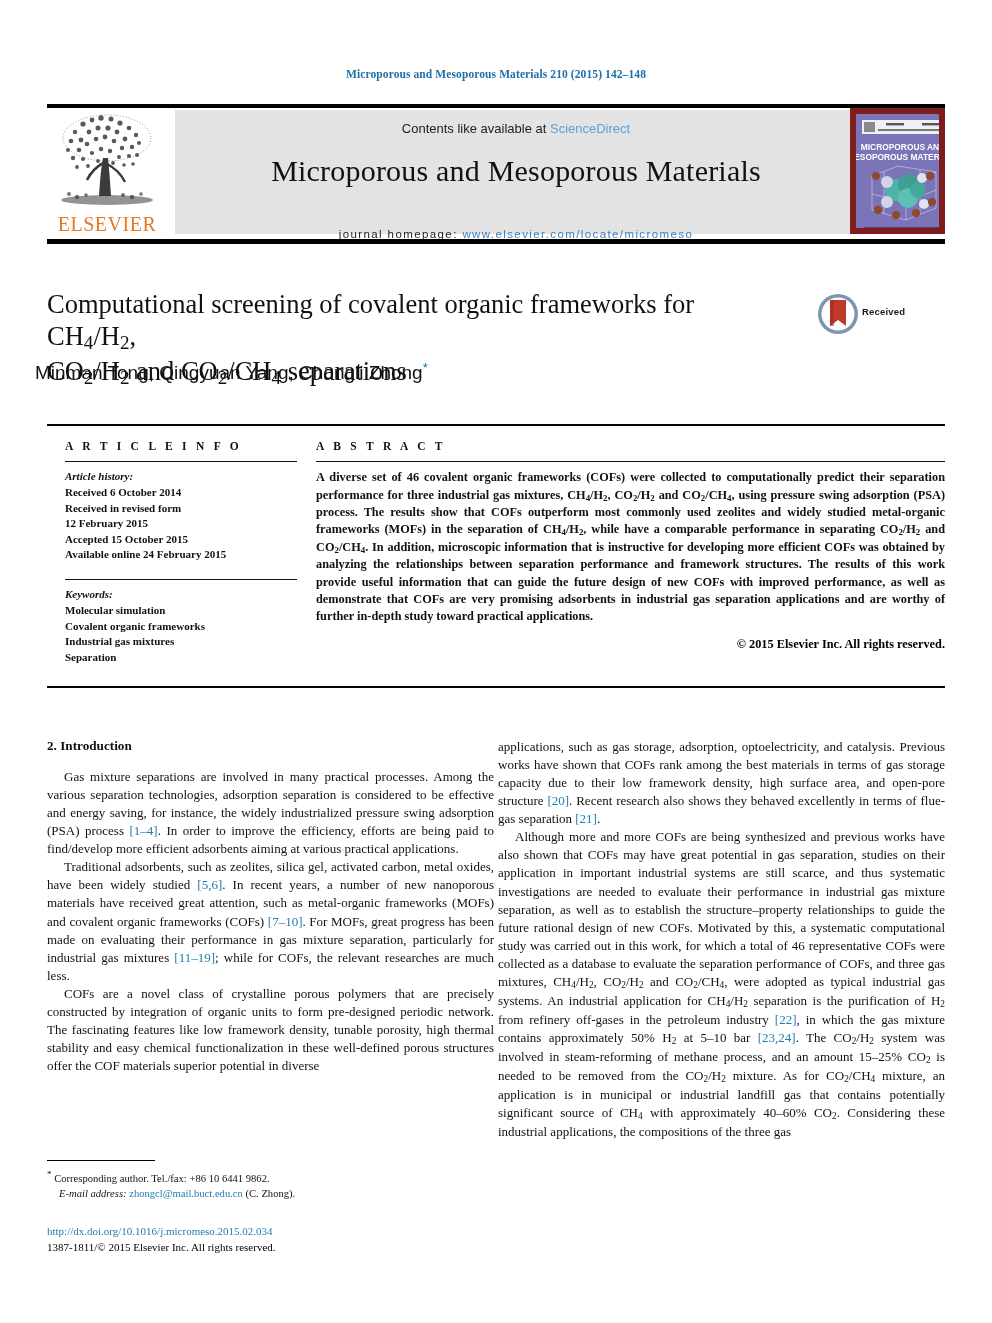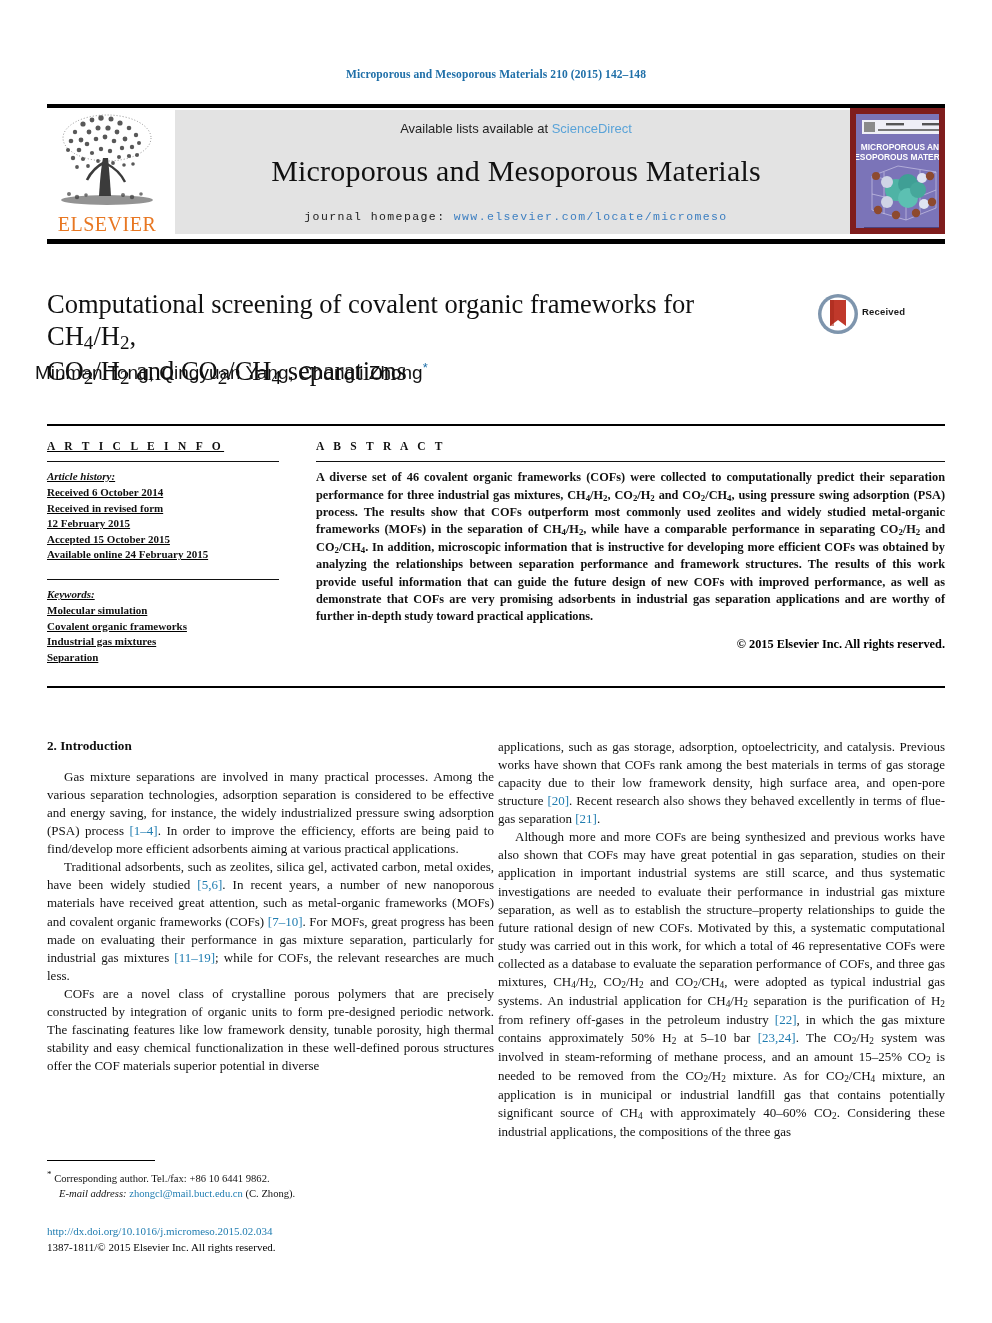--- a/index.html
+++ b/index.html
@@ -46,22 +46,22 @@
     display:flex; flex-direction:column; align-items:center;
   }
   .contents-line { margin-top:11px; font-family:"Liberation Sans", sans-serif; font-size:13px; color:#222; }
   .contents-line .sd { color:#5aa3d8; }
   .journal-title {
     margin-top:18px;
     font-family:"Liberation Serif", serif;
     font-size:30px; color:#111; letter-spacing:.2px;
   }
   .homepage-line {
-    margin-top:22px;
-    font-family:Liberation Mono, monospace; font-size:11.5px; color:#222;
+    margin-top:40px;
+    font-family:Liberation Sans, sans-serif; font-size:11.5px; color:#222;
     letter-spacing:1.4px;
   }
   .homepage-line .url { color:#3d7fc1; }
   .cover-thumb {
     position:absolute; right:0px; top:0px; width:95px; height:126px;
     border:6px solid #7f1d1d;
     background:#7b74b8;
     overflow:hidden;
   }
 
@@ -89,21 +89,21 @@
   .affil {
     position:absolute; left:47px; top:392px; width:860px;
     font-family:"Liberation Serif", serif; font-style:italic; font-weight:bold;
     font-size:9.6px; color:#111; letter-spacing:.1px;
   }
 
   
   .band-rule-top { position:absolute; left:47px; top:424px; width:898px; height:1.6px; background:#000; }
   .band-rule-bot { position:absolute; left:47px; top:686px; width:898px; height:1.6px; background:#000; }
 
-  .info-col { position:absolute; left:47px; top:440px; width:232px;text-decoration:underline; }
+  .info-col { position:absolute; left:65px; top:440px; width:232px; }
   .abs-col  { position:absolute; left:316px; top:440px; width:629px; }
 
   .sec-head {
     font-family:"Liberation Serif", serif;
     font-size:11.5px; font-weight:bold; letter-spacing:3.3px; color:#111;
   }
   .thin-rule { height:1.4px; background:#111; margin:9px 0 7px 0; }
 
   .info-body {
     font-family:"Liberation Serif", serif; font-size:11px; line-height:1.42; color:#111;
@@ -217,21 +217,21 @@
               <circle cx="79" cy="87" r="2.2"></circle>
               <circle cx="88" cy="84" r="1.8"></circle>
           </g>
         </g>
       </svg>
       <div class="elsevier-word">ELSEVIER</div>
     </div>
 
     <div class="masthead-center">
       <div class="contents-line">
-        <span>Available lists available at </span><span class="sd">ScienceDirect</span>
+        <span>Contents like available at </span><span class="sd">ScienceDirect</span>
       </div>
       <div class="journal-title">Microporous and Mesoporous Materials</div>
       <div class="homepage-line">
         <span>journal homepage: </span><span class="url">www.elsevier.com/locate/micromeso</span>
       </div>
     </div>
 
     <div class="cover-thumb">
       <svg width="95" height="126" viewBox="0 0 95 126">
         <rect x="0" y="0" width="95" height="126" fill="#7b74b8"></rect>

